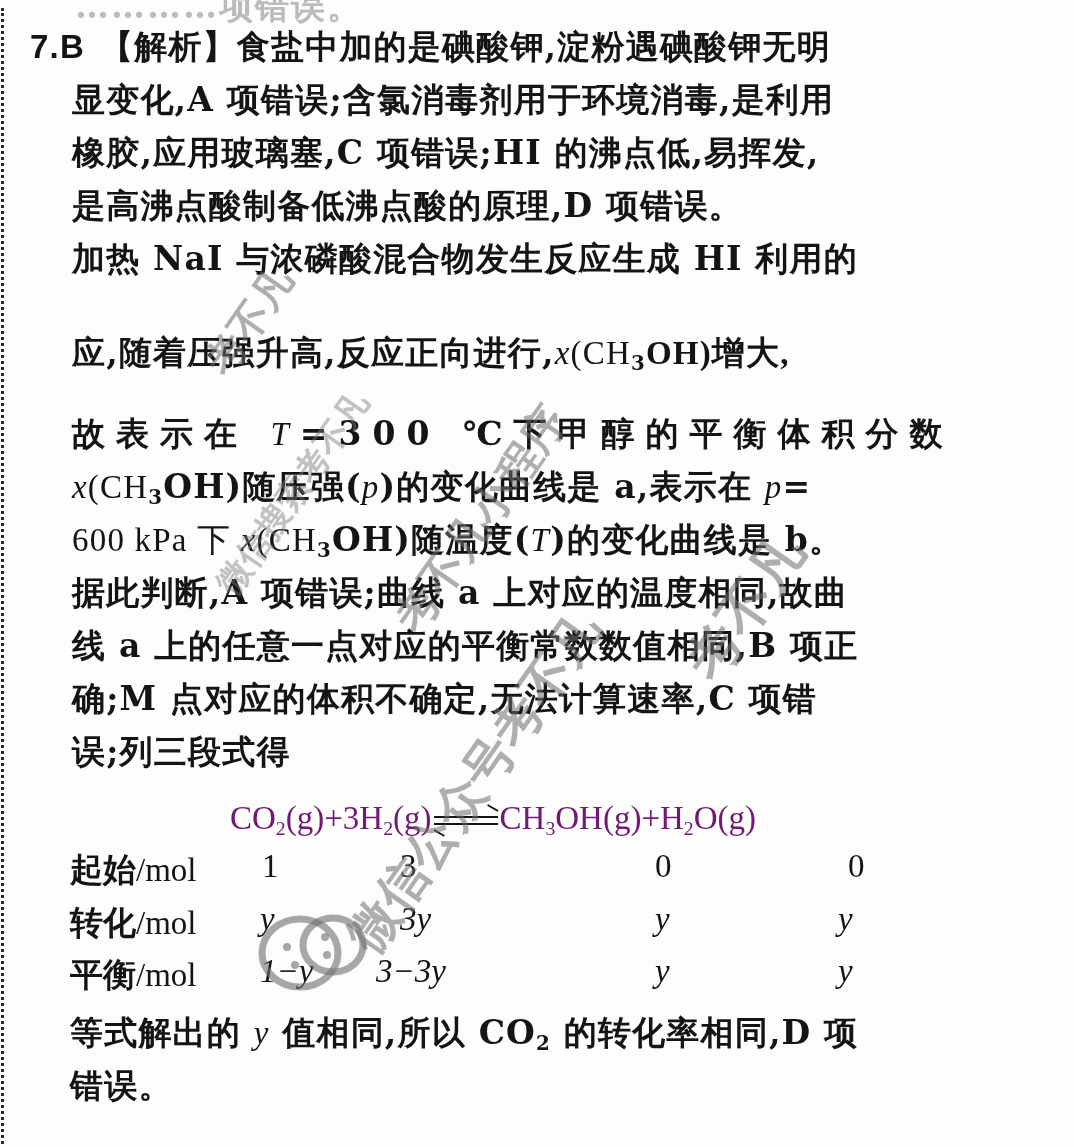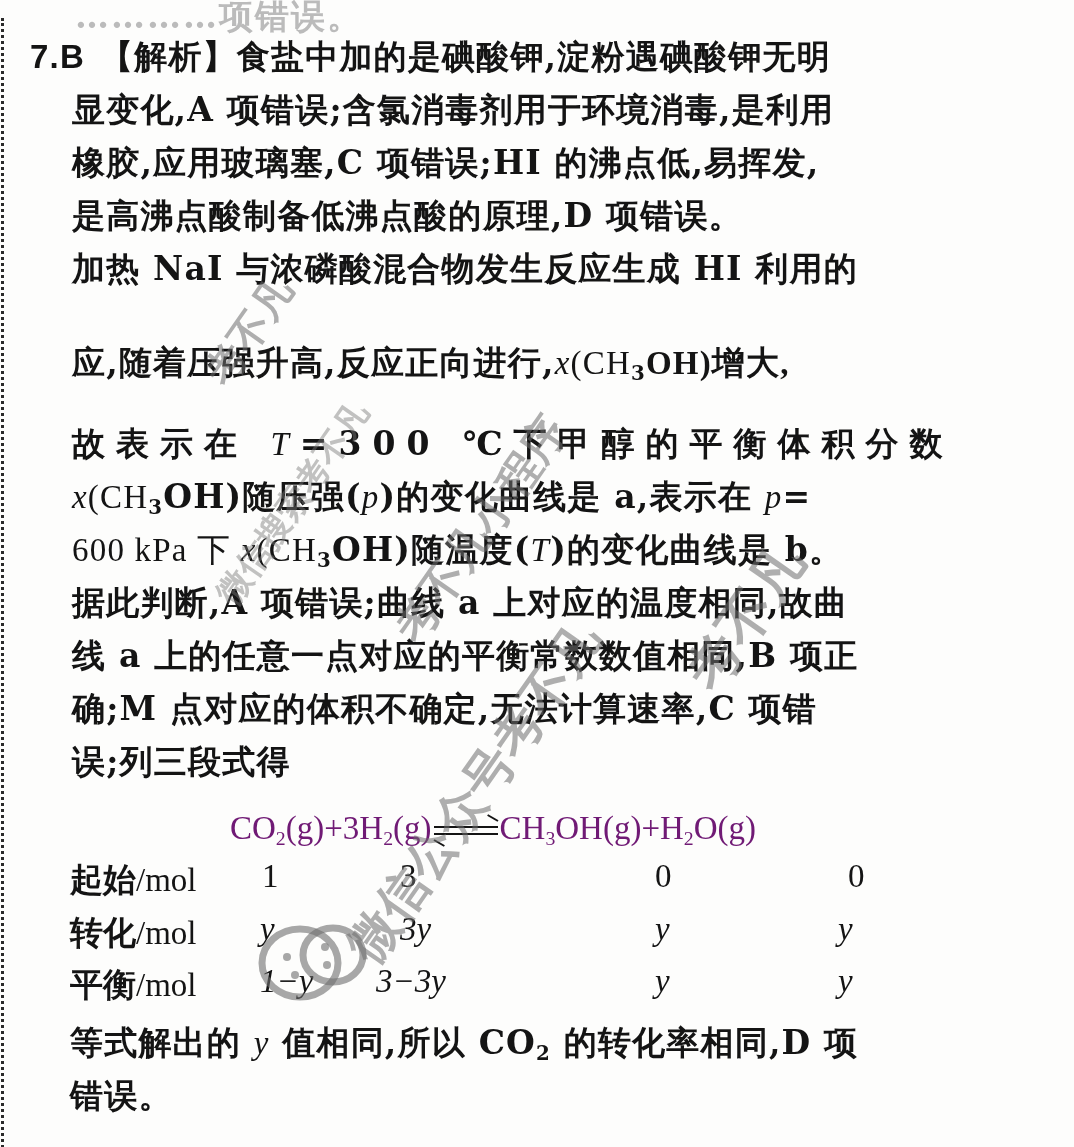--- a/index.html
+++ b/index.html
@@ -2,21 +2,21 @@
 <html><head>
 <meta charset="utf-8">
 <style>
   html, body { margin: 0; padding: 0; }
   body {
     width: 1074px; height: 1147px; overflow: hidden; position: relative;
     background: #fdfdfc;
     font-family: "DejaVu Serif", "Liberation Serif", serif;
     color: #141414;
   }
-  .page { position: absolute; left: 0; top: 18px; width: 1074px; height: 1019px; }
+  .page { position: absolute; left: 0; top: 8px; width: 1074px; height: 1019px; }
   .dotted-edge {
     position: absolute; left: 1px; top: 0; width: 0; height: 1147px;
     border-left: 3px dotted #2a2a2a;
   }
   .cut-top {
     position: absolute; left: 75px; top: -24px; font-size: 34px; font-weight: bold;
     color: #222; white-space: nowrap; letter-spacing: 2px;
   }
   .para {
     position: absolute; left: 72px; width: 912px;

